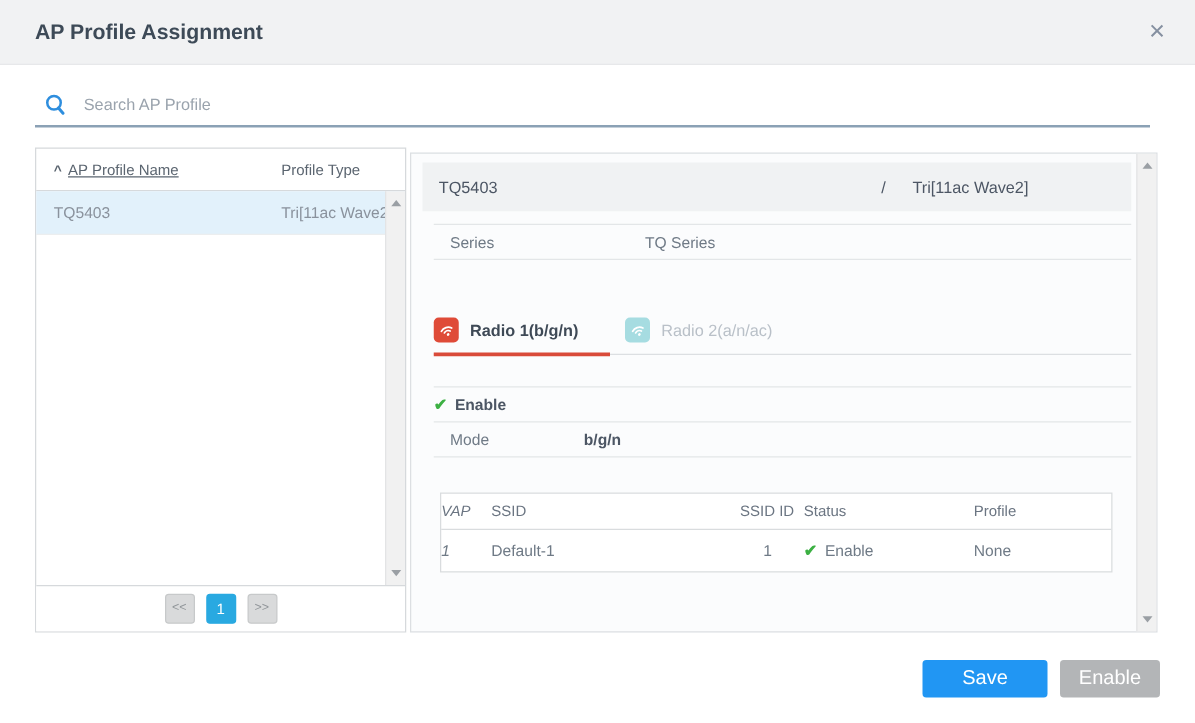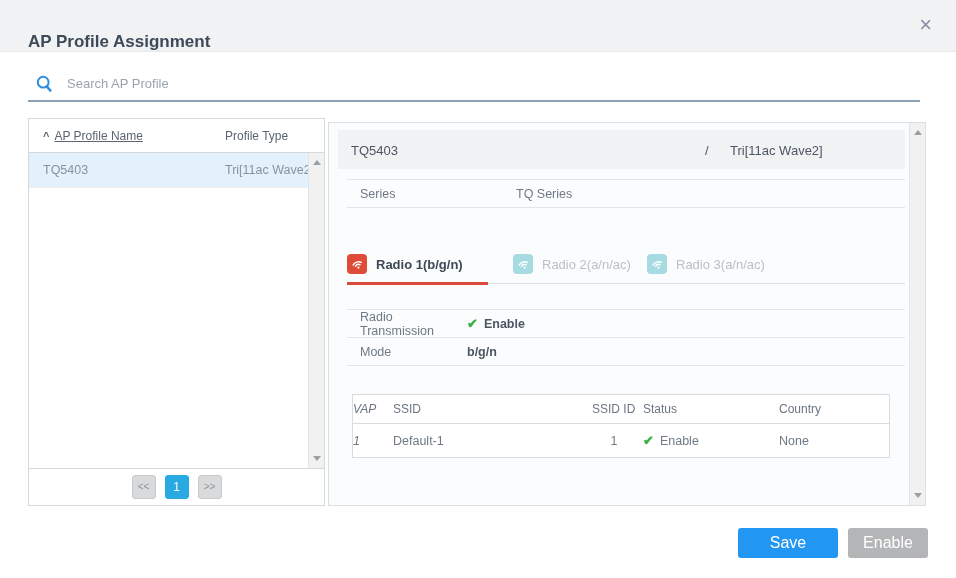--- a/index.html
+++ b/index.html
@@ -1,21 +1,21 @@
 <!DOCTYPE html>
 <html><head>
 <meta charset="utf-8">
 <style>
   * { margin:0; padding:0; box-sizing:border-box; }
   html,body { width:956px; height:578px; background:#fff; font-family:"Liberation Sans", sans-serif; }
   .dialog { position:relative; width:956px; height:578px; background:#fff; overflow:hidden; }
 
   
   .dlg-header { position:absolute; left:0; top:0; width:956px; height:52px; background:#f1f2f3; border-bottom:1px solid #e7e8ea; }
-  .dlg-title { position:absolute; left:28px; top:16px; line-height:52px; font-size:17px; font-weight:bold; color:#3d4a57; }
+  .dlg-title { position:absolute; left:28px; top:0; line-height:52px; font-size:17px; font-weight:bold; color:#3d4a57; }
   .dlg-close { position:absolute; right:20px; top:0; line-height:50px; font-size:22px; color:#8590a0; cursor:pointer; padding:0 4px; }
 
   
   .search { position:absolute; left:28px; top:70px; width:892px; height:32px; border-bottom:2px solid #8ba1b5; display:flex; align-items:center; }
   .search-icon { flex:0 0 auto; margin:0 14px 4px 8px; }
   .search-input { flex:1; border:none; outline:none; background:transparent; font-size:13px; color:#5a6470; font-family:"Liberation Sans", sans-serif; padding-bottom:4px; }
   .search-input::placeholder { color:#9aa3ad; }
 
   
   .left-panel { position:absolute; left:28px; top:118px; width:297px; height:388px; border:1px solid #d6d9dc; background:#fff; }
@@ -54,21 +54,21 @@
   .kv-value { flex:1; }
   .kv-bold { font-weight:bold; color:#4c5664; }
   .radio-rows { position:absolute; left:18px; top:186px; width:558px; border-top:1px solid #e3e6e8; }
   .radio-rows .kv-label { width:120px; }
 
   .check { color:#3cb043; font-weight:bold; margin-right:6px; font-size:13px; }
 
   
   .tabs { position:absolute; left:18px; top:123px; width:558px; height:38px; border-bottom:1px solid #dcdfe2; }
   .tab { position:absolute; top:3px; height:30px; display:flex; align-items:center; gap:9px; cursor:pointer; font-size:13px; }
-  .tab-1 { left:0; }  .tab-2 { left:153px;margin-left:13px; } .tab-3 { left:300px; }
+  .tab-1 { left:0; }  .tab-2 { left:153px; } .tab-3 { left:300px; }
   .tab .tab-label { color:#b9c0c8; }
   .tab.active .tab-label { color:#3e4956; font-weight:bold; }
   .tab-icon { width:20px; height:20px; border-radius:4px; display:flex; align-items:center; justify-content:center; }
   .tab-icon svg { transform:rotate(-18deg); }
   .tab-icon.red { background:#df4b38; }
   .tab-icon.teal { background:#a6dce1; }
   .tab-underline { position:absolute; left:0; bottom:-2px; width:141px; height:3px; background:#d94b3a; }
 
   
   .vap-table { position:absolute; left:23px; top:271px; width:538px; border:1px solid #d9dcde; background:#fff; }
@@ -156,51 +156,40 @@
       <div class="tab tab-2">
         <span class="tab-icon teal">
           <svg width="13" height="13" viewBox="0 0 24 24">
             <path d="M4 10.5a11.5 11.5 0 0 1 16 0" fill="none" stroke="#fff" stroke-width="2.6" stroke-linecap="round"></path>
             <path d="M7.5 14a6.5 6.5 0 0 1 9 0" fill="none" stroke="#fff" stroke-width="2.6" stroke-linecap="round"></path>
             <circle cx="12" cy="18" r="2" fill="#fff"></circle>
           </svg>
         </span>
         <span class="tab-label">Radio 2(a/n/ac)</span>
       </div>
-      <div class="tab tab-3">
-        <span class="tab-icon teal">
-          <svg width="13" height="13" viewBox="0 0 24 24">
-            <path d="M4 10.5a11.5 11.5 0 0 1 16 0" fill="none" stroke="#fff" stroke-width="2.6" stroke-linecap="round"></path>
-            <path d="M7.5 14a6.5 6.5 0 0 1 9 0" fill="none" stroke="#fff" stroke-width="2.6" stroke-linecap="round"></path>
-            <circle cx="12" cy="18" r="2" fill="#fff"></circle>
-          </svg>
-        </span>
-        <span class="tab-label">Radio 3(a/n/ac)</span>
-      </div>
       <div class="tab-underline"></div>
     </div>
 
     <div class="radio-rows">
       <div class="kv-row">
-        <span class="kv-label">Radio Transmission</span>
         <span class="kv-value kv-bold"><span class="check">✔</span><span>Enable</span></span>
       </div>
       <div class="kv-row">
         <span class="kv-label">Mode</span>
         <span class="kv-value kv-bold">b/g/n</span>
       </div>
     </div>
 
     <div class="vap-table">
       <div class="vap-grid vap-head">
         <span class="c1">VAP</span>
         <span>SSID</span>
         <span class="c3h">SSID ID</span>
         <span class="c4">Status</span>
-        <span>Country</span>
+        <span>Profile</span>
       </div>
       <div class="vap-grid vap-row">
         <span class="c1">1</span>
         <span>Default-1</span>
         <span class="c3v">1</span>
         <span class="c4"><span class="check">✔</span><span>Enable</span></span>
         <span>None</span>
       </div>
     </div>
 

